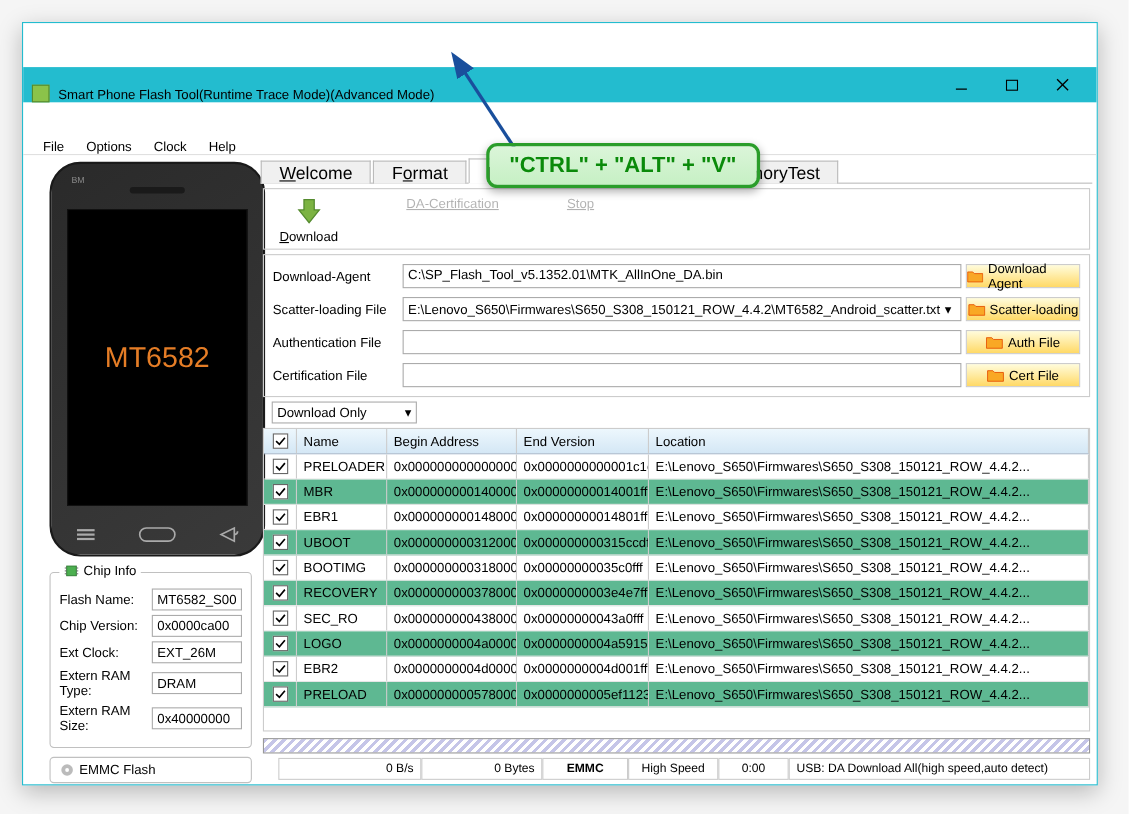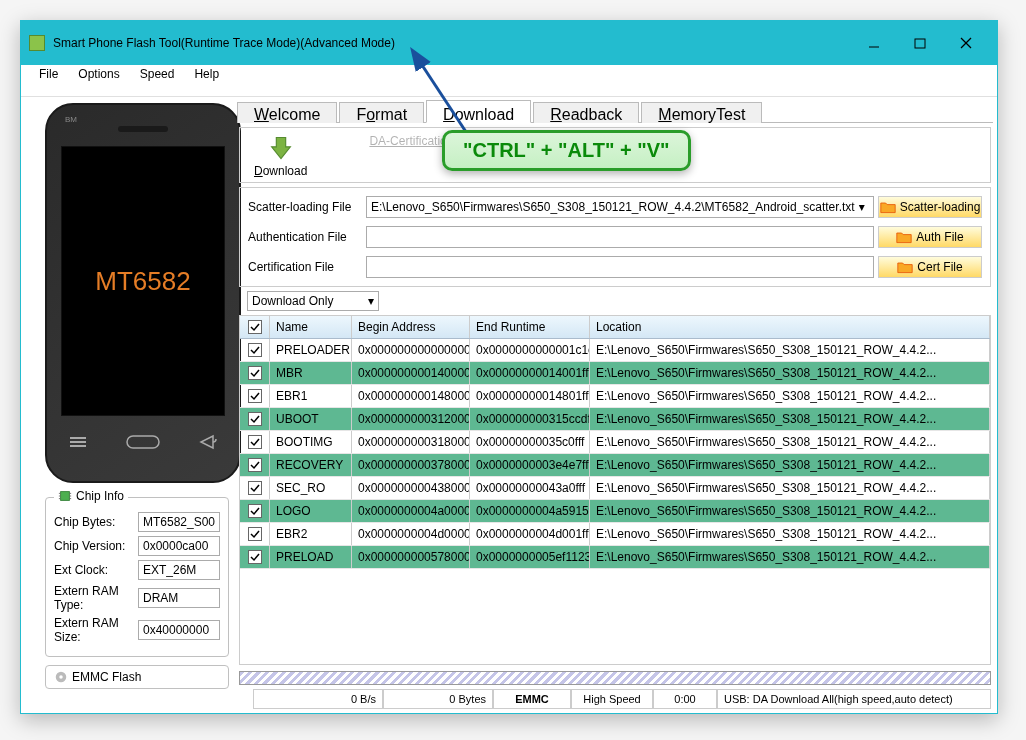--- a/index.html
+++ b/index.html
@@ -18,44 +18,46 @@
   box-shadow: 0 6px 20px rgba(0,0,0,0.25);
   width: 978px;
   height: 694px;
   display: flex;
   flex-direction: column;
   overflow: hidden;
 }
 .titlebar {
   background: #23bccf;
   color: #000;
-  height: 44px;
+  height: 32px;
   display: flex;
-  align-items: center;
+  align-items: flex-end;
   padding: 0 8px;
+  margin-top: 40px;
 }
 .titlebar-icon {
   width: 16px; height: 16px;
   background: #8bc34a;
   border: 1px solid #558b2f;
   margin-right: 8px;
 }
 .title-text { flex: 1; font-size: 12px; }
 .winbtns { display: flex; }
 .winbtn {
   width: 46px; height: 32px;
   display: flex; align-items: center; justify-content: center;
   color: #000; font-size: 14px;
 }
 .winbtn svg { width: 12px; height: 12px; }
 .menubar {
-  height: 32px;
-  display: flex; align-items: flex-start;
+  height: 16px;
+  display: flex; align-items: center;
   padding: 0 8px;
   border-bottom: 1px solid #e0e0e0;
+  margin-top: 32px;
 }
 .menu-item {
   padding: 2px 10px;
   cursor: pointer;
 }
 .app-body {
   flex: 1;
   display: flex;
   overflow: hidden;
 }
@@ -257,21 +259,21 @@
             <line x1="1" y1="1" x2="11" y2="11" stroke="#000" stroke-width="1.2"></line>
             <line x1="11" y1="1" x2="1" y2="11" stroke="#000" stroke-width="1.2"></line>
           </svg>
         </div>
     </div>
   </div>
 
   <div class="menubar">
     <div class="menu-item">File</div>
     <div class="menu-item">Options</div>
-    <div class="menu-item">Speed</div>
+    <div class="menu-item">Clock</div>
     <div class="menu-item">Help</div>
   </div>
 
   <div class="app-body">
     <div class="left-panel">
       <div class="phone-frame">
         <div class="phone-bm">BM</div>
         <div class="phone-speaker"></div>
         <div class="phone-screen">MT6582</div>
         <div class="phone-buttons">
@@ -298,21 +300,21 @@
               <line x1="1" y1="8" x2="3" y2="8" stroke="#666"></line>
               <line x1="1" y1="11" x2="3" y2="11" stroke="#666"></line>
               <line x1="13" y1="5" x2="15" y2="5" stroke="#666"></line>
               <line x1="13" y1="8" x2="15" y2="8" stroke="#666"></line>
               <line x1="13" y1="11" x2="15" y2="11" stroke="#666"></line>
             </svg>
           <span>Chip Info</span>
         </div>
         <div id="chip-rows">
             <div class="chip-row">
-              <div class="chip-label">Chip Bytes:</div>
+              <div class="chip-label">Flash Name:</div>
               <input class="chip-val" value="MT6582_S00" style="">
             </div>
             <div class="chip-row">
               <div class="chip-label">Chip Version:</div>
               <input class="chip-val" value="0x0000ca00" style="">
             </div>
             <div class="chip-row">
               <div class="chip-label">Ext Clock:</div>
               <input class="chip-val" value="EXT_26M" style="">
             </div>
@@ -354,20 +356,30 @@
         </div>
         <div class="toolbtn" style="opacity:0.3">
           <span class="toolbtn-label" style="text-decoration:underline">DA-Certification</span>
         </div>
         <div class="toolbtn" style="opacity:0.3">
           <span class="toolbtn-label" style="text-decoration:underline">Stop</span>
         </div>
       </div>
 
       <div class="file-area">
+        <div class="file-row">
+          <div class="file-label">Download-Agent</div>
+          <div class="file-input">C:\SP_Flash_Tool_v5.1352.01\MTK_AllInOne_DA.bin</div>
+          <div class="folder-btn">
+            <svg class="folder-icon" viewBox="0 0 20 16">
+                <path d="M1 3 L7 3 L9 5 L19 5 L19 15 L1 15 Z" fill="#f9a825" stroke="#e65100"></path>
+              </svg>
+            <span>Download Agent</span>
+          </div>
+        </div>
         <div class="file-row">
           <div class="file-label">Scatter-loading File</div>
           <div class="file-input combo">
               <span>E:\Lenovo_S650\Firmwares\S650_S308_150121_ROW_4.4.2\MT6582_Android_scatter.txt</span>
               <span class="combo-arrow">▾</span>
             </div>
           <div class="folder-btn">
             <svg class="folder-icon" viewBox="0 0 20 16">
                 <path d="M1 3 L7 3 L9 5 L19 5 L19 15 L1 15 Z" fill="#f9a825" stroke="#e65100"></path>
               </svg>
@@ -405,21 +417,21 @@
         <div class="thead">
           <div class="th col-check">
             <div class="checkbox">
                 <svg viewBox="0 0 10 10">
                   <path d="M1 5 L4 8 L9 2" stroke="#000" fill="none" stroke-width="1.5"></path>
                 </svg>
               </div>
           </div>
           <div class="th col-name">Name</div>
           <div class="th col-begin">Begin Address</div>
-          <div class="th col-end">End Runtime</div>
+          <div class="th col-end">End Version</div>
           <div class="th col-loc">Location</div>
         </div>
         <div class="tbody" id="tbody">
             <div class="trow">
     <div class="td col-check">
                 <div class="checkbox">
                   <svg viewBox="0 0 10 10">
                     <path d="M1 5 L4 8 L9 2" stroke="#000" fill="none" stroke-width="1.5"></path>
                   </svg>
                 </div>

